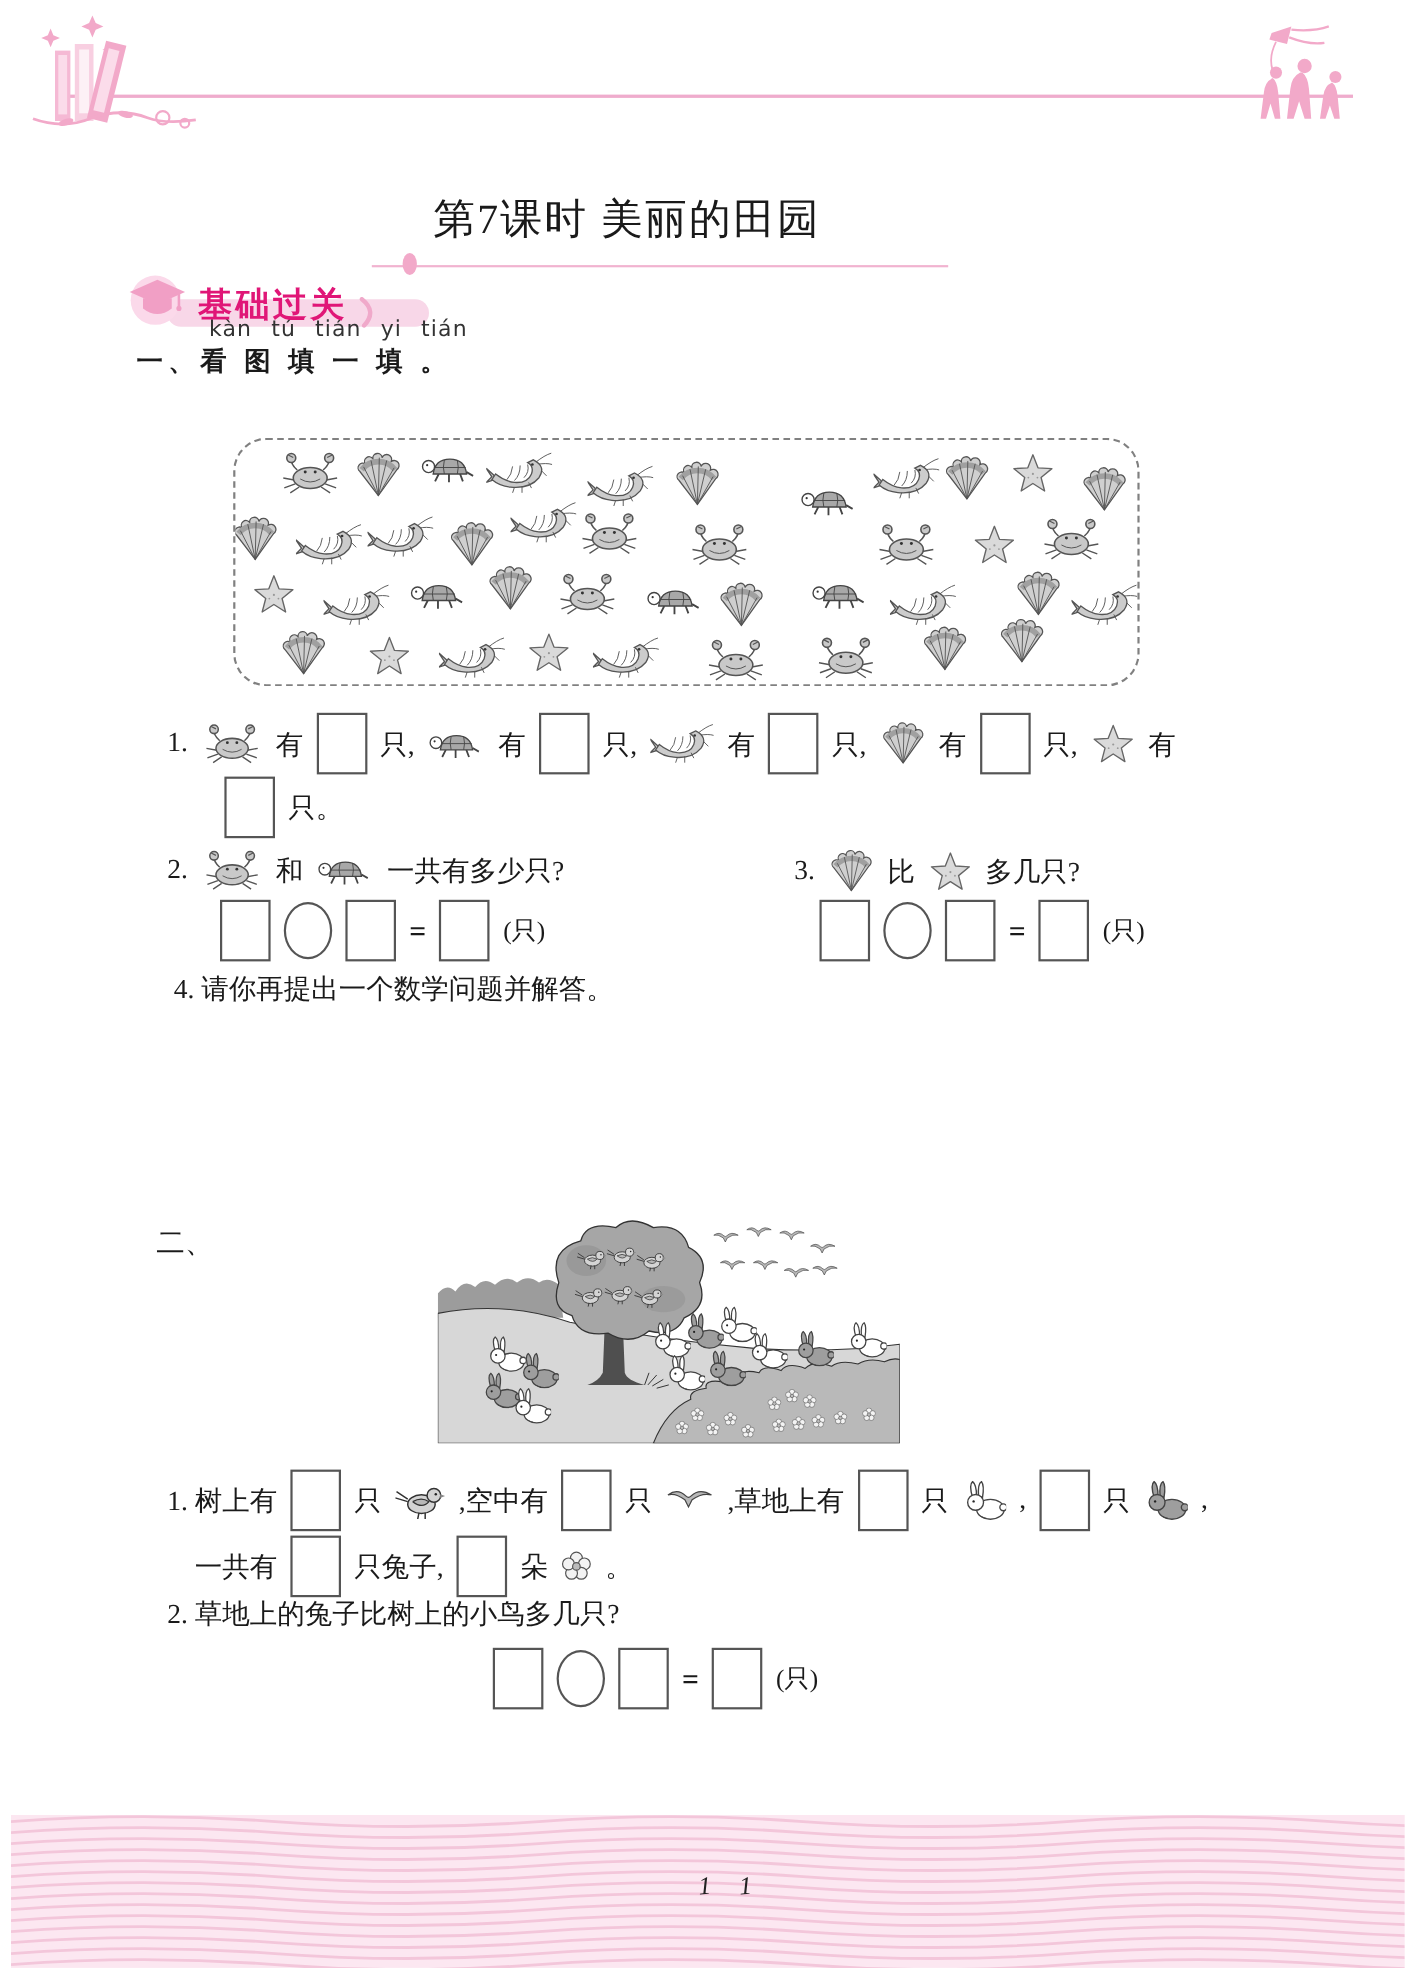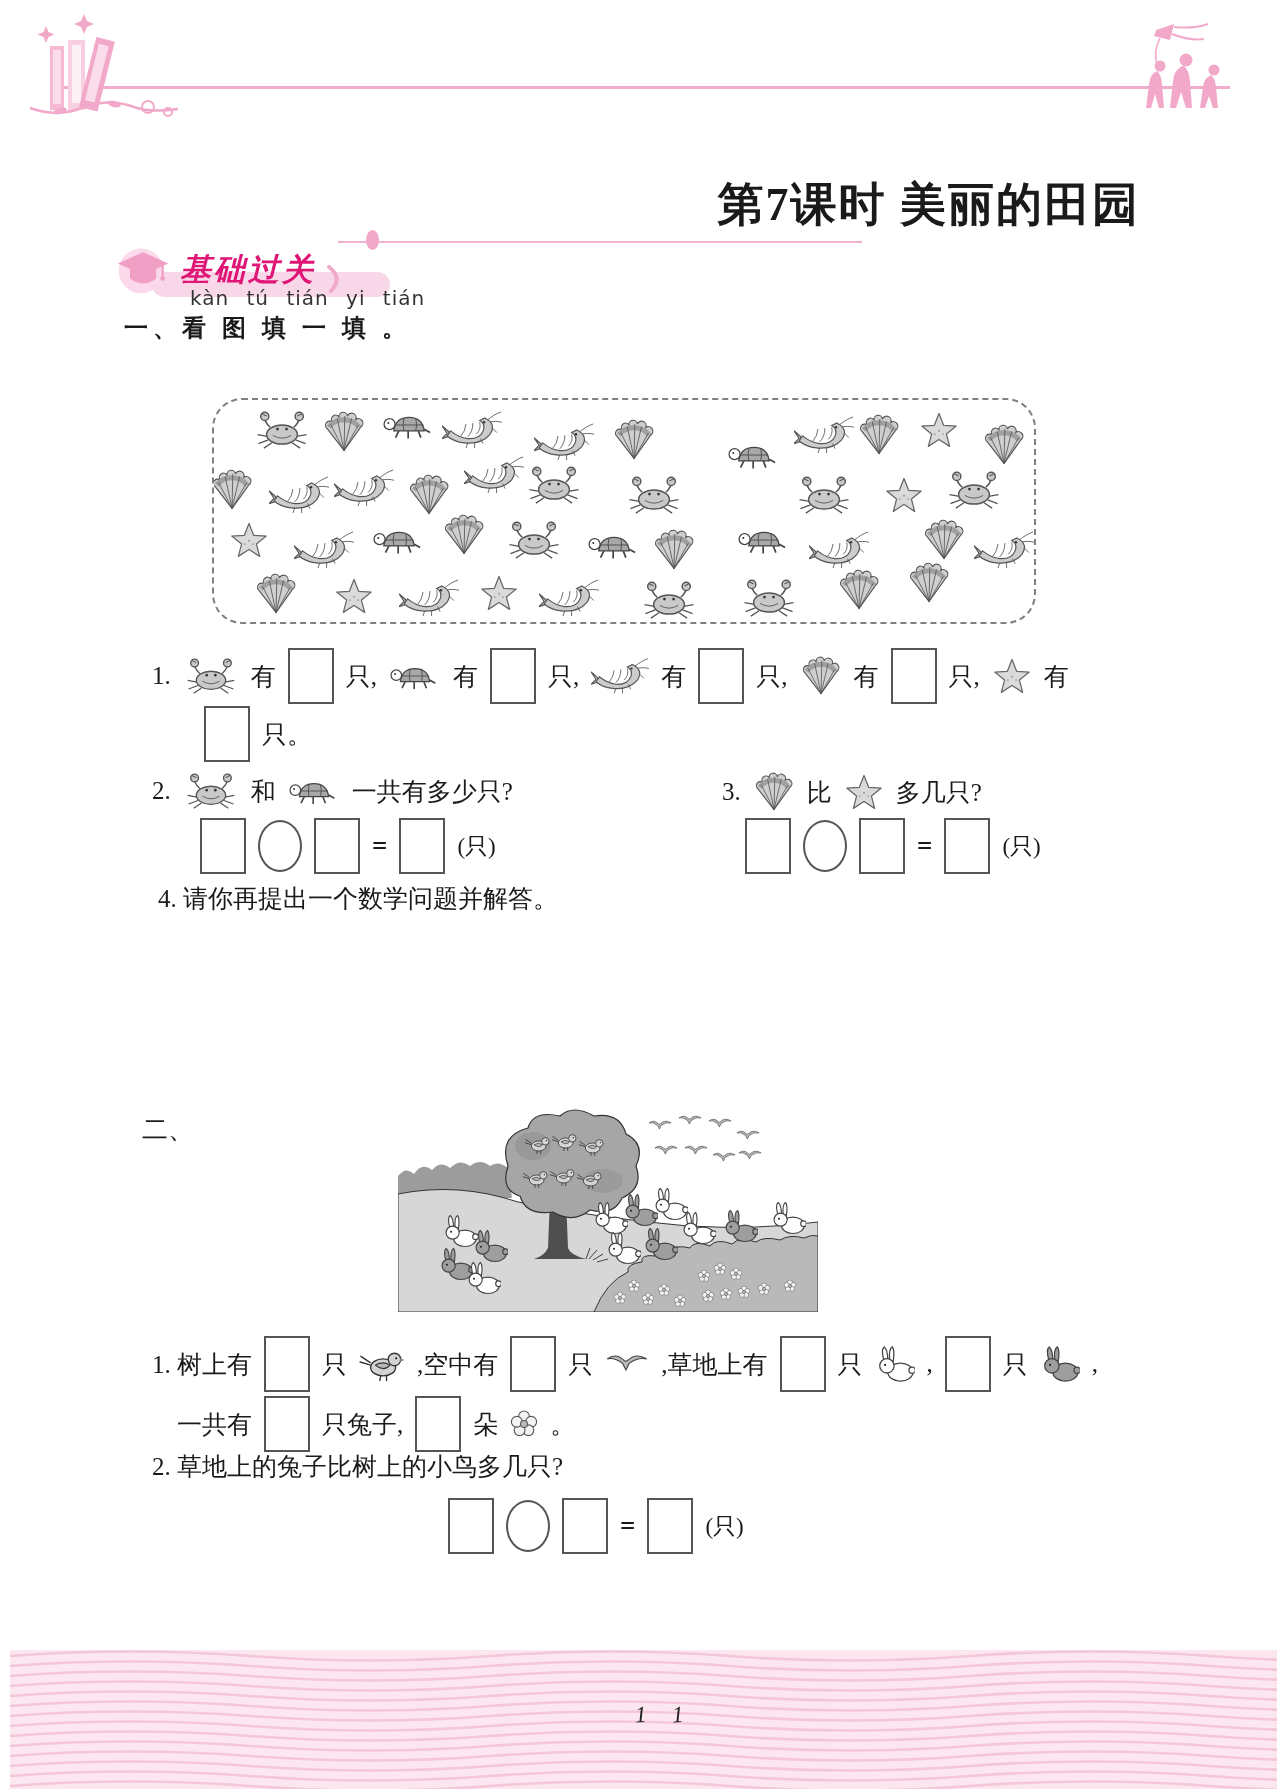--- a/index.html
+++ b/index.html
@@ -2,26 +2,26 @@
 <html><head>
 <meta charset="utf-8">
 <style>
   html,body{margin:0;padding:0;background:#fff;}
   .page{position:relative;width:1287px;height:1789px;background:#fff;overflow:hidden;
         font-family:"Liberation Serif",serif;color:#1a1a1a;}
   .abs{position:absolute;}
   
   .header-line{position:absolute;left:58px;top:86px;width:1172px;height:3px;background:#efaccd;}
   
-  .title{position:absolute;left:0;top:174px;width:1140px;text-align:right;
-         font-size:46px;font-weight:bold;letter-spacing:2px;}
+  .title{position:absolute;left:0;top:174px;width:1140px;text-align:center;
+         font-size:38px;font-weight:normal;letter-spacing:2px;}
   .title-underline{position:absolute;left:338px;top:241px;width:524px;height:2px;background:#f1b3d0;}
   .title-dot{position:absolute;left:366px;top:230px;width:13px;height:20px;border-radius:50%;background:#f2a9c9;}
   
-  .badge{position:absolute;height:56px;display:flex;align-items:center;font-style:italic;}
+  .badge{position:absolute;height:56px;display:flex;align-items:flex-end;}
   .badge-swoosh{position:absolute;left:36px;top:30px;width:238px;height:25px;background:#f8d7e8;border-radius:13px;z-index:0;}
   .badge-icon{position:relative;z-index:1;flex:none;}
   .badge-text{position:relative;z-index:1;margin-left:8px;font-size:31px;font-weight:bold;color:#e01677;letter-spacing:3px;}
   .badge-curl{position:relative;z-index:1;margin-left:10px;margin-top:18px;}
   .pinyin{position:absolute;font-family:"DejaVu Sans",sans-serif;font-size:20px;color:#333;word-spacing:10px;letter-spacing:1px;margin-left:32px;}
   .instruction{position:absolute;font-size:24px;font-weight:700;letter-spacing:5px;}
   
   .sea-box{position:absolute;left:212px;top:398px;width:820px;height:222px;
            border:2px dashed #808080;border-radius:30px;}
   

